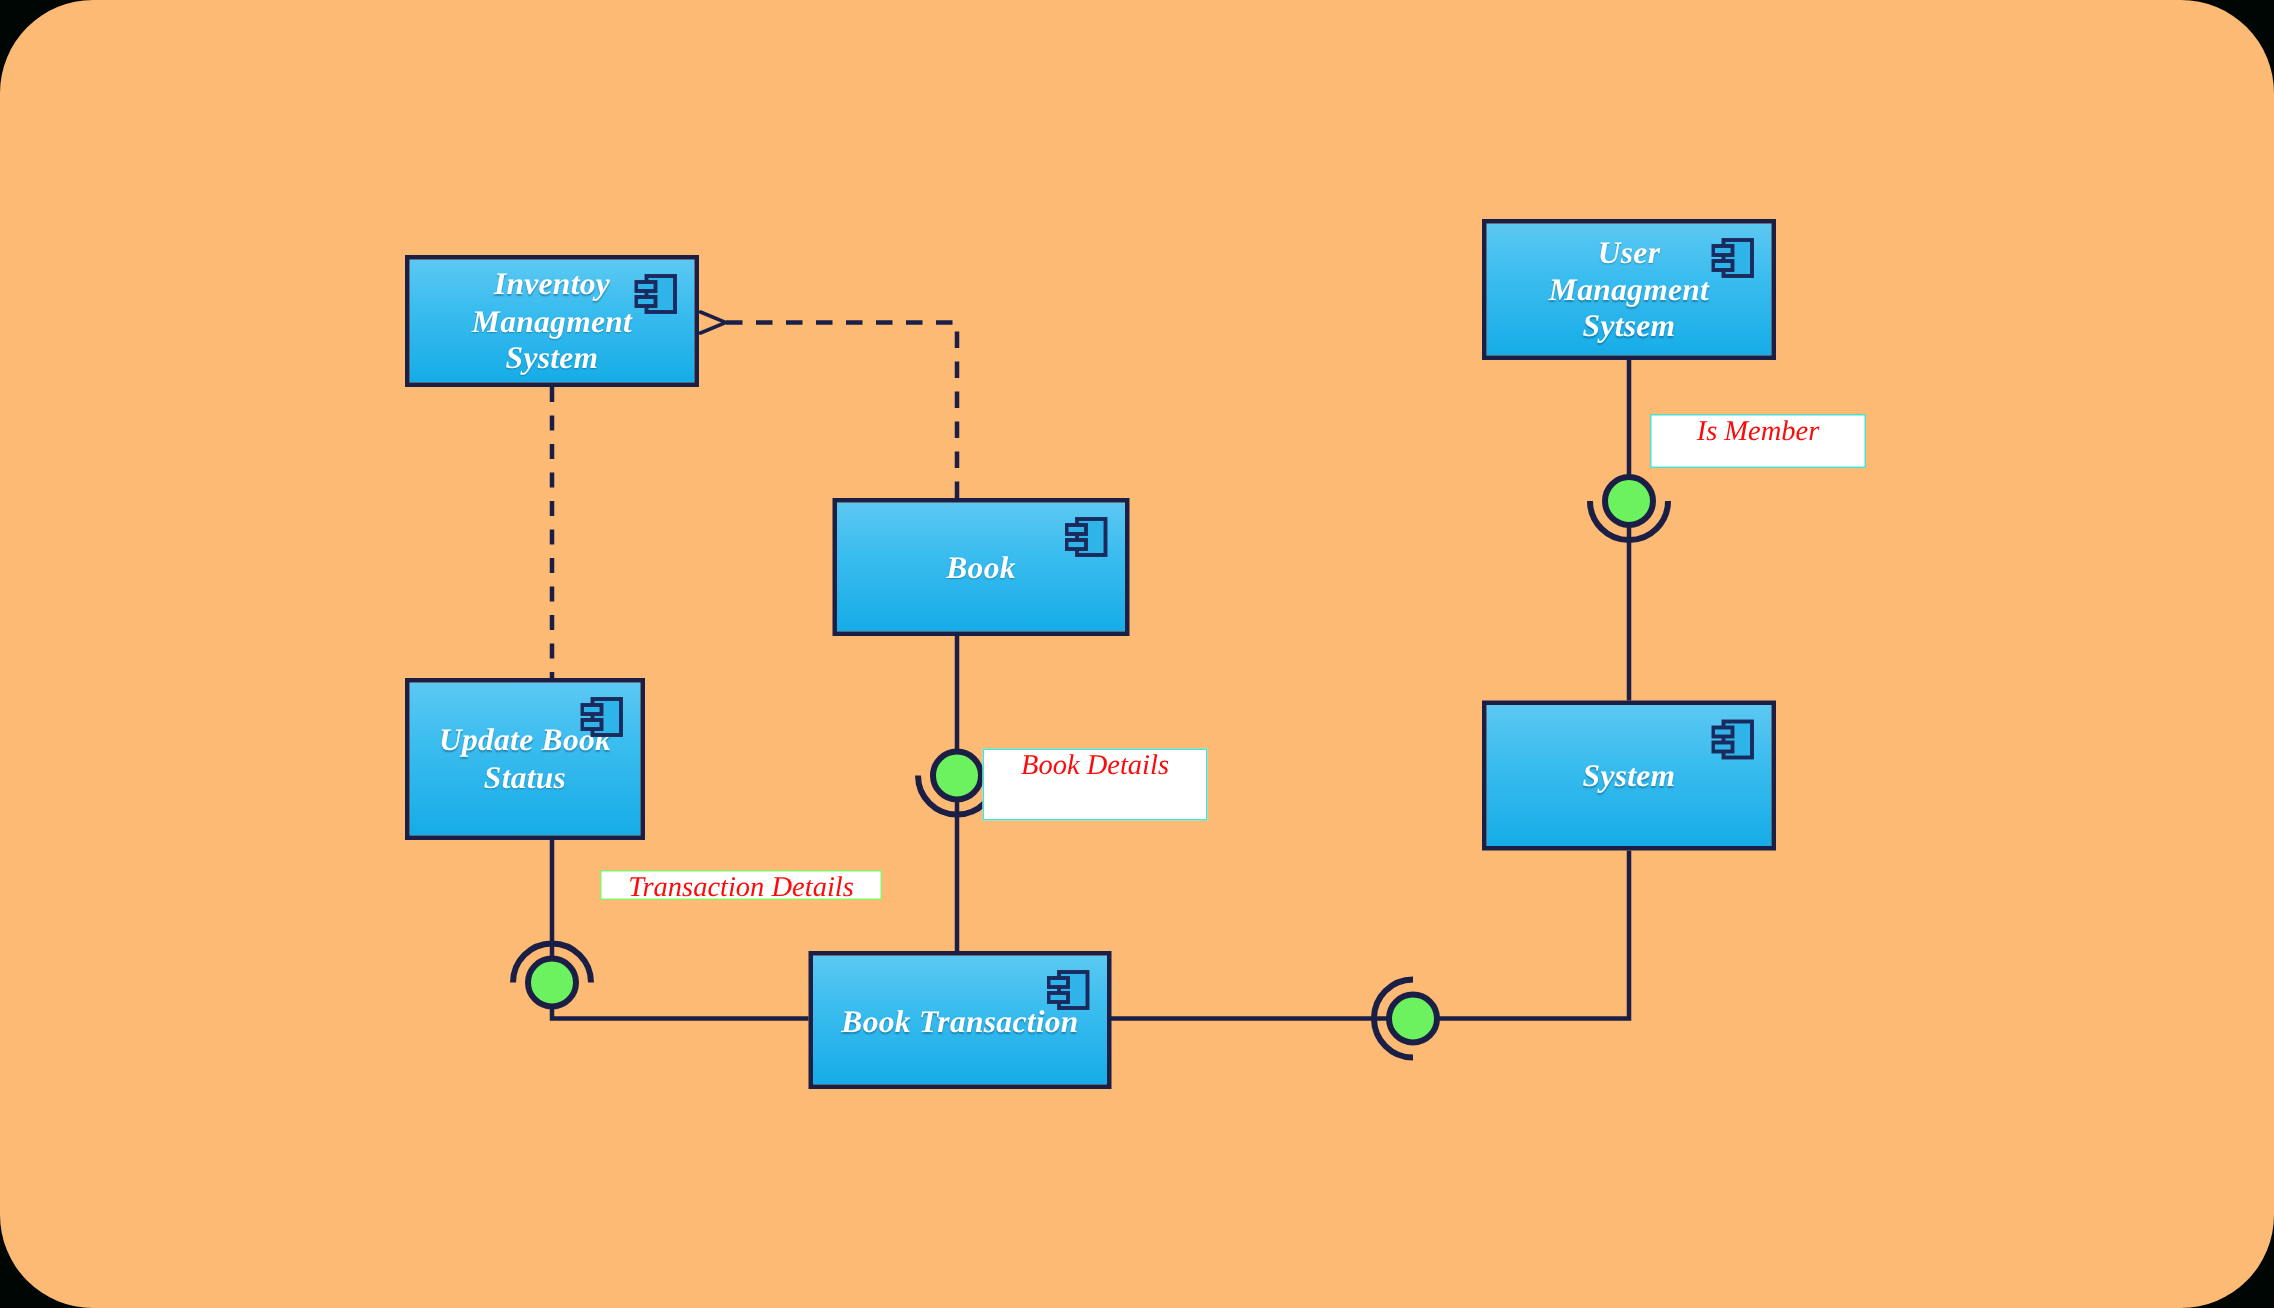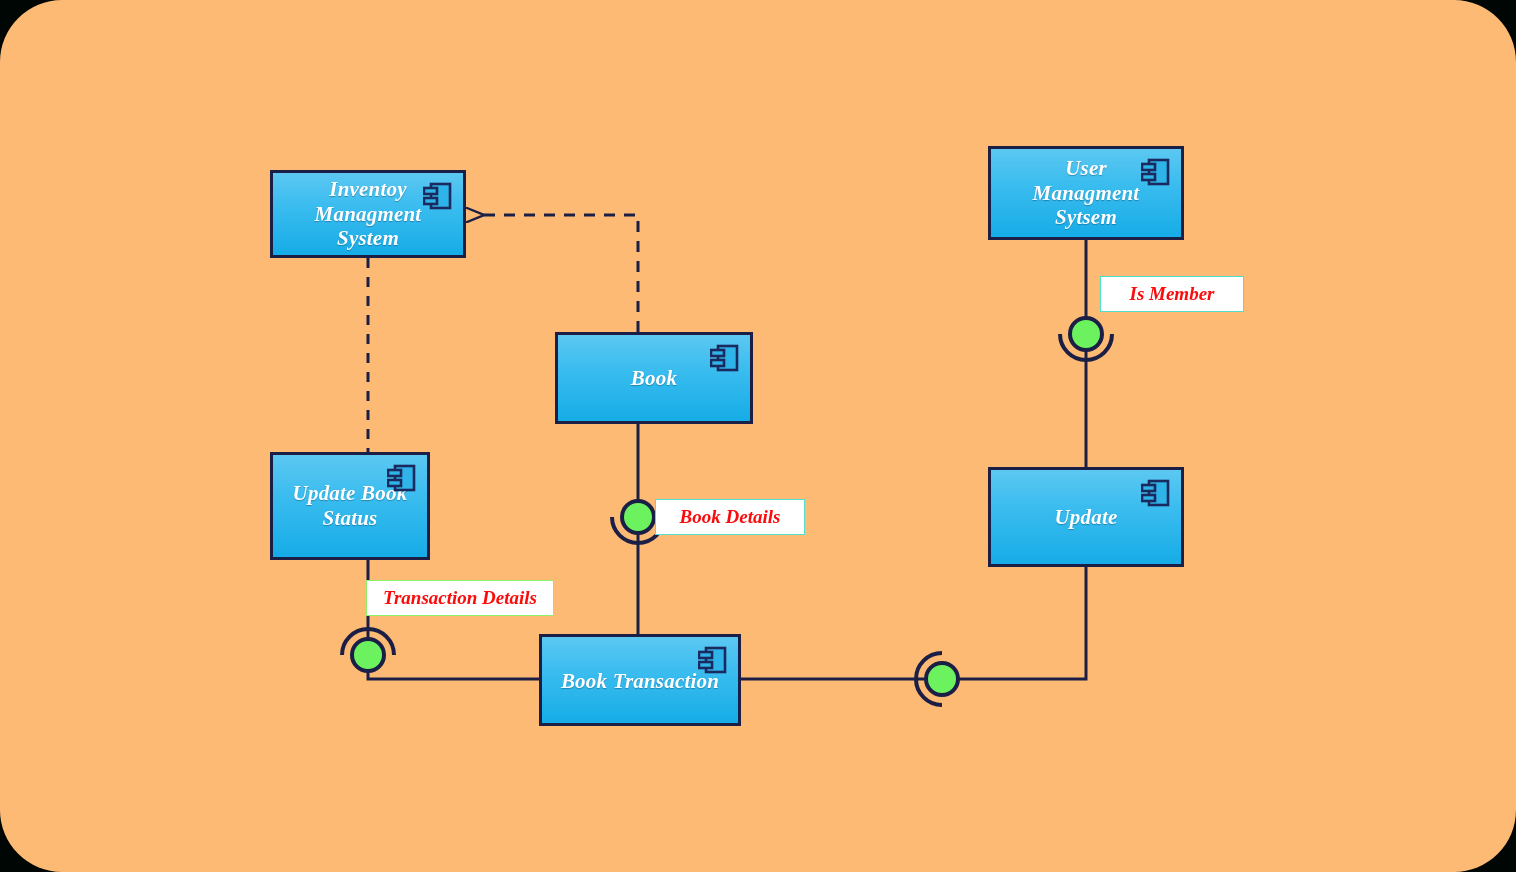--- a/index.html
+++ b/index.html
@@ -57,26 +57,25 @@
     width: 30px;
     height: 28px;
   }
 
   
   .iface-label {
     position: absolute;
     box-sizing: border-box;
     background: #ffffff;
     display: flex;
-    align-items: center;
     justify-content: center;
     color: #fb0b0b;
     font-family: "Liberation Serif", serif;
     font-style: italic;
-    font-weight: bold;
+    font-weight: normal;
     font-size: 19px;
     white-space: nowrap;
     padding: 0 9px;
   }
 </style>
 </head>
 <body>
 
 <div id="canvas">
 
@@ -153,43 +152,43 @@
     <span class="label">Update Book
 Status</span>
     <svg class="comp-icon" viewBox="0 0 30 28">
       <rect x="8" y="2" width="19" height="24" fill="#2fb4ea" stroke="#1b2a5e" stroke-width="2.6"></rect>
       <rect x="1" y="6" width="13" height="6" fill="#2fb4ea" stroke="#1b2a5e" stroke-width="2.6"></rect>
       <rect x="1" y="16" width="13" height="6" fill="#2fb4ea" stroke="#1b2a5e" stroke-width="2.6"></rect>
     </svg>
   </div>
 
   <div class="component" style="left:988px; top:467px; width:196px; height:100px;">
-    <span class="label">Update</span>
+    <span class="label">System</span>
     <svg class="comp-icon" viewBox="0 0 30 28">
       <rect x="8" y="2" width="19" height="24" fill="#2fb4ea" stroke="#1b2a5e" stroke-width="2.6"></rect>
       <rect x="1" y="6" width="13" height="6" fill="#2fb4ea" stroke="#1b2a5e" stroke-width="2.6"></rect>
       <rect x="1" y="16" width="13" height="6" fill="#2fb4ea" stroke="#1b2a5e" stroke-width="2.6"></rect>
     </svg>
   </div>
 
   <div class="component" style="left:539px; top:634px; width:202px; height:92px; align-items:flex-start; padding-top:32px;">
     <span class="label">Book Transaction</span>
     <svg class="comp-icon" viewBox="0 0 30 28">
       <rect x="8" y="2" width="19" height="24" fill="#2fb4ea" stroke="#1b2a5e" stroke-width="2.6"></rect>
       <rect x="1" y="6" width="13" height="6" fill="#2fb4ea" stroke="#1b2a5e" stroke-width="2.6"></rect>
       <rect x="1" y="16" width="13" height="6" fill="#2fb4ea" stroke="#1b2a5e" stroke-width="2.6"></rect>
     </svg>
   </div>
 
   <div class="iface-label" style="left:1100px; top:276px; width:144px; height:36px; border:1.5px solid #4fe0cf;">
     <span>Is Member</span>
   </div>
 
-  <div class="iface-label" style="left:655px; top:499px; width:150px; height:36px; border:1.5px solid #4fe0cf;">
+  <div class="iface-label" style="left:655px; top:499px; width:150px; height:48px; border:1.5px solid #4fe0cf;">
     <span>Book Details</span>
   </div>
 
-  <div class="iface-label" style="left:366px; top:580px; width:188px; height:36px; border:1.5px solid #8ef06a;">
+  <div class="iface-label" style="left:400px; top:580px; width:188px; height:20px; border:1.5px solid #8ef06a;">
     <span>Transaction Details</span>
   </div>
 
 
 </div>
 
 </body></html>

